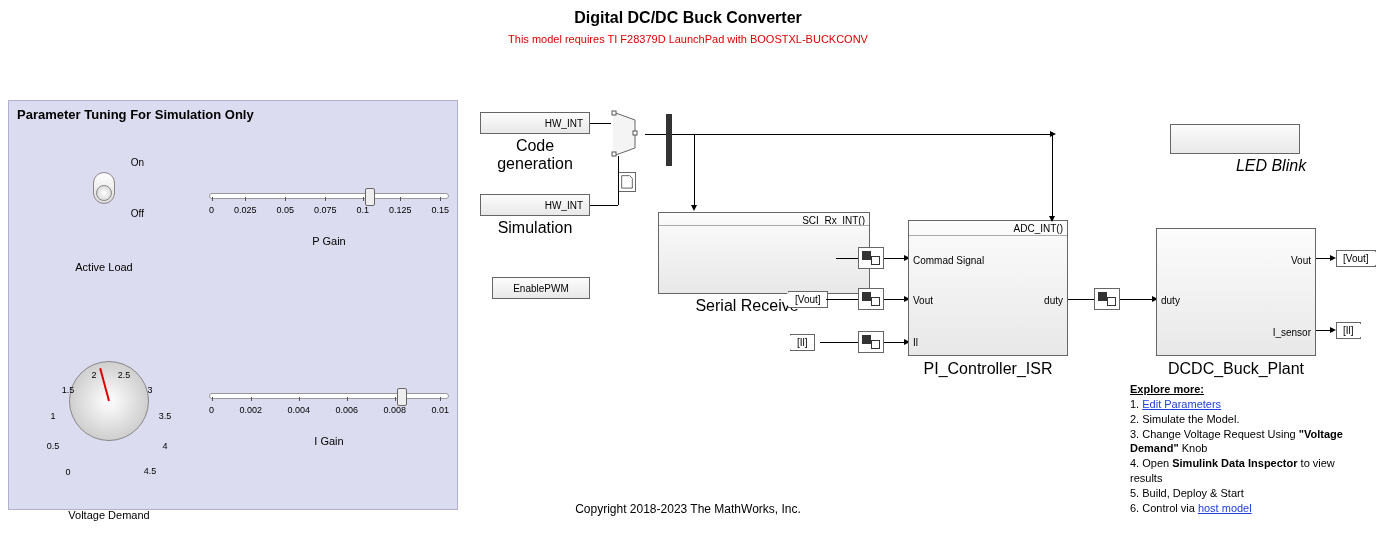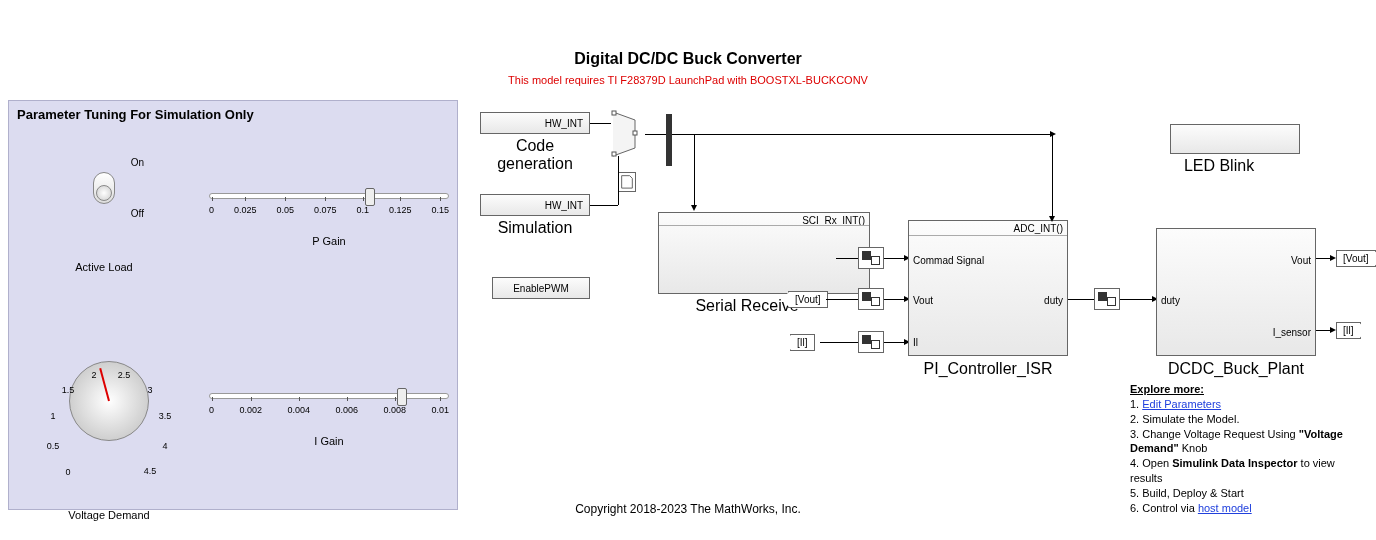--- a/index.html
+++ b/index.html
@@ -7,21 +7,21 @@
     margin: 0;
     font-family: Arial, Helvetica, sans-serif;
     font-size: 11px;
     color: #000;
     background: #fff;
     width: 1376px;
     height: 540px;
     position: relative;
   }
   .title-area { text-align: center; padding-top: 8px; }
-  .title1, .title2 { font-weight: bold; font-size: 16px; line-height: 1.2; margin-top: 41px; }
+  .title1, .title2 { font-weight: bold; font-size: 16px; line-height: 1.2; }
   .subtitle { color: #d00; font-size: 11px; margin-top: 6px; }
   .copyright { position: absolute; left: 0; right: 0; bottom: 24px; text-align: center; font-size: 12px; }
 
   
   .panel {
     position: absolute;
     left: 8px; top: 100px;
     width: 450px; height: 410px;
     background: #dcdcf0;
     border: 1px solid #b0b0cc;
@@ -300,21 +300,21 @@
   <div class="goto-tag" style="left:866px; top:148px;">
     <span>[Vout]</span>
   </div>
   <div class="wire h" style="left:846px; top:228px; width:16px;"></div>
   <div class="arrow-r" style="left:860px; top:225px;"></div>
   <div class="goto-tag" style="left:866px; top:220px;">
     <span>[Il]</span>
   </div>
 
   <div class="blk" style="left:700px; top:22px; width:130px; height:30px;"></div>
-  <div class="blk-caption" style="left:684px; top:55px; width:130px;">LED Blink</div>
+  <div class="blk-caption" style="left:736px; top:55px; width:130px;font-style:italic;">LED Blink</div>
 
 </div>
 
 <div class="explore">
   <div class="hd">Explore more:</div>
   <div>
     <span>1. </span><a href="#">Edit Parameters</a>
   </div>
   <div>2. Simulate the Model.</div>
   <div>

